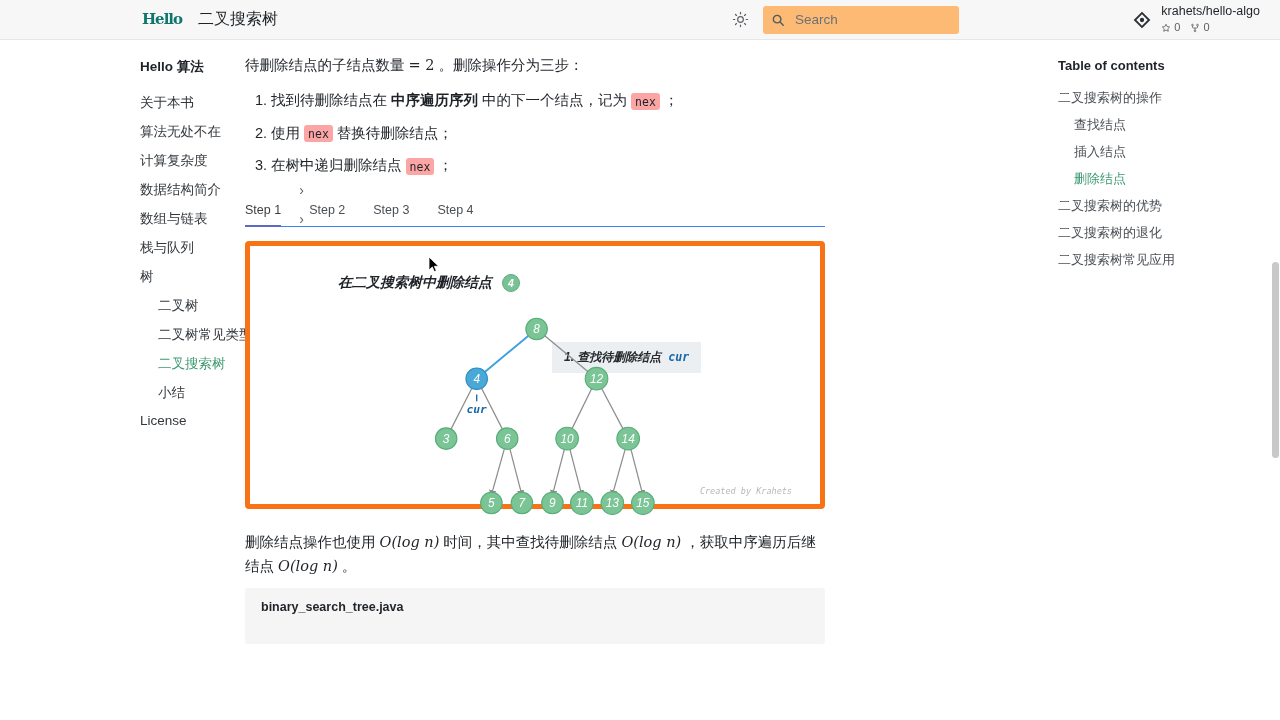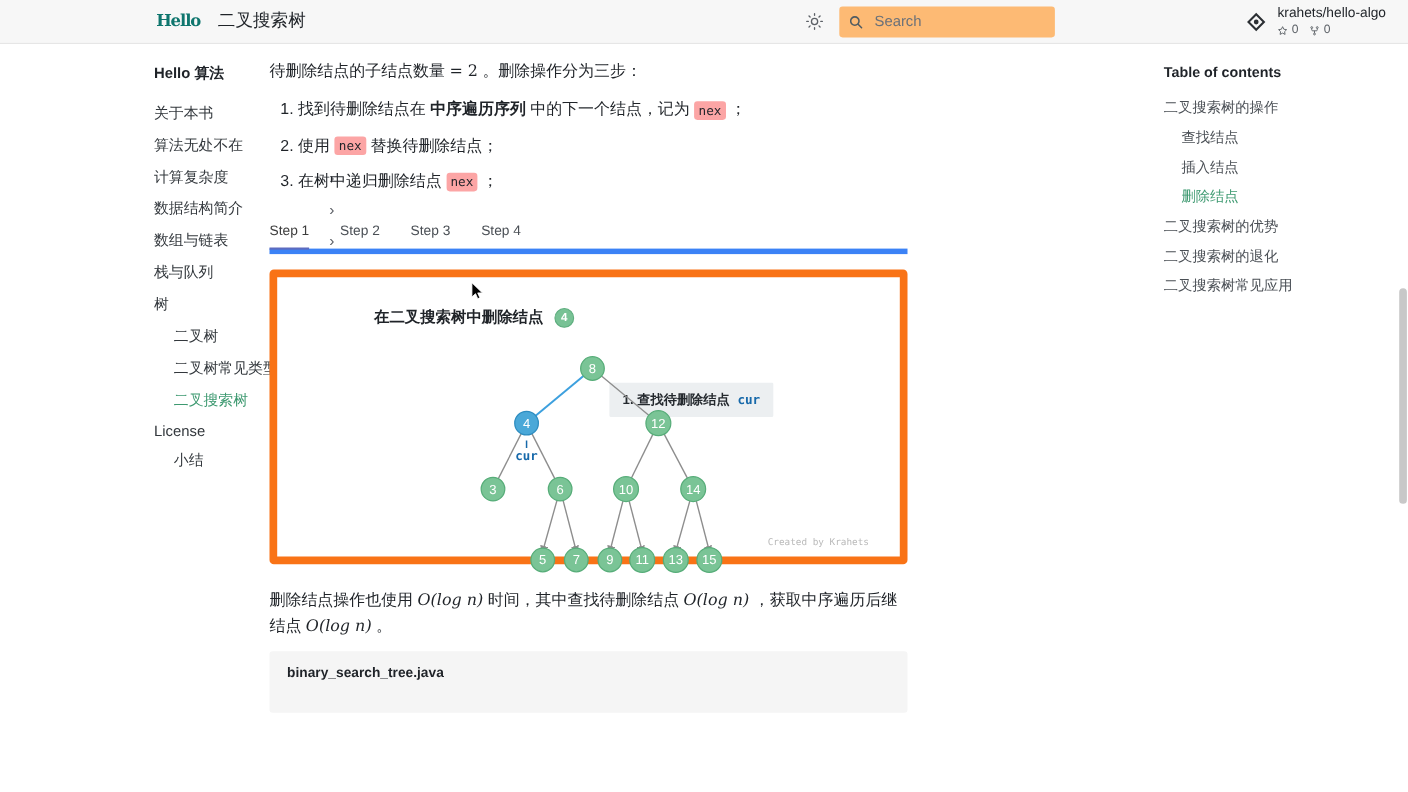--- a/index.html
+++ b/index.html
@@ -154,21 +154,21 @@
     border-radius: 3px;
     padding: 1.5px 4px;
     color: #1f2328;
   }
   b { font-weight: 700; }
 
   
   .tabs {
     display: flex;
     gap: 0;
-    border-bottom: 5px solid #3b82f6;
+    border-bottom: 1px solid #3b82f6;
     margin-top: 18px;
   }
   .tab {
     font-size: 12.5px;
     padding: 8px 14px 9px 0;
     margin-right: 14px;
     color: #4a4f55;
     position: relative;
   }
   .tab.active { color: #3d3d3d; font-weight: 400; }
@@ -176,25 +176,26 @@
     content: "";
     position: absolute;
     left: 0; right: 14px; bottom: -1px;
     height: 2px;
     background: #5c6bc0;
   }
 
   
   .figure {
     margin-top: 14px;
-    border: 7px solid #f97316;
+    border: 5px solid #f97316;
     border-radius: 4px;
     height: 268px;
     position: relative;
     background: #fff;
+    font-style: italic;
   }
   .fig-title {
     position: absolute;
     left: 88px; top: 28px;
     font-size: 14px;
     font-weight: 700;
     color: #1f2328;
     display: flex; align-items: center; gap: 10px;
   }
   .badge-circle {
@@ -387,25 +388,25 @@
         </div>
         <div class="nav-item indent">
           <span>二叉树</span>
         </div>
         <div class="nav-item indent">
           <span>二叉树常见类型</span>
         </div>
         <div class="nav-item indent active">
           <span>二叉搜索树</span>
         </div>
-        <div class="nav-item">
-          <span>License</span>
-        </div>
         <div class="nav-item indent">
           <span>小结</span>
+        </div>
+        <div class="nav-item">
+          <span>License</span>
         </div>
       </div>
   </nav>
 
   <main class="content">
     <div class="content-inner">
 
       <p class="lead">
         <span>待删除结点的子结点数量 </span><span class="mathup">= 2</span><span> 。删除操作分为三步：</span>
       </p>

